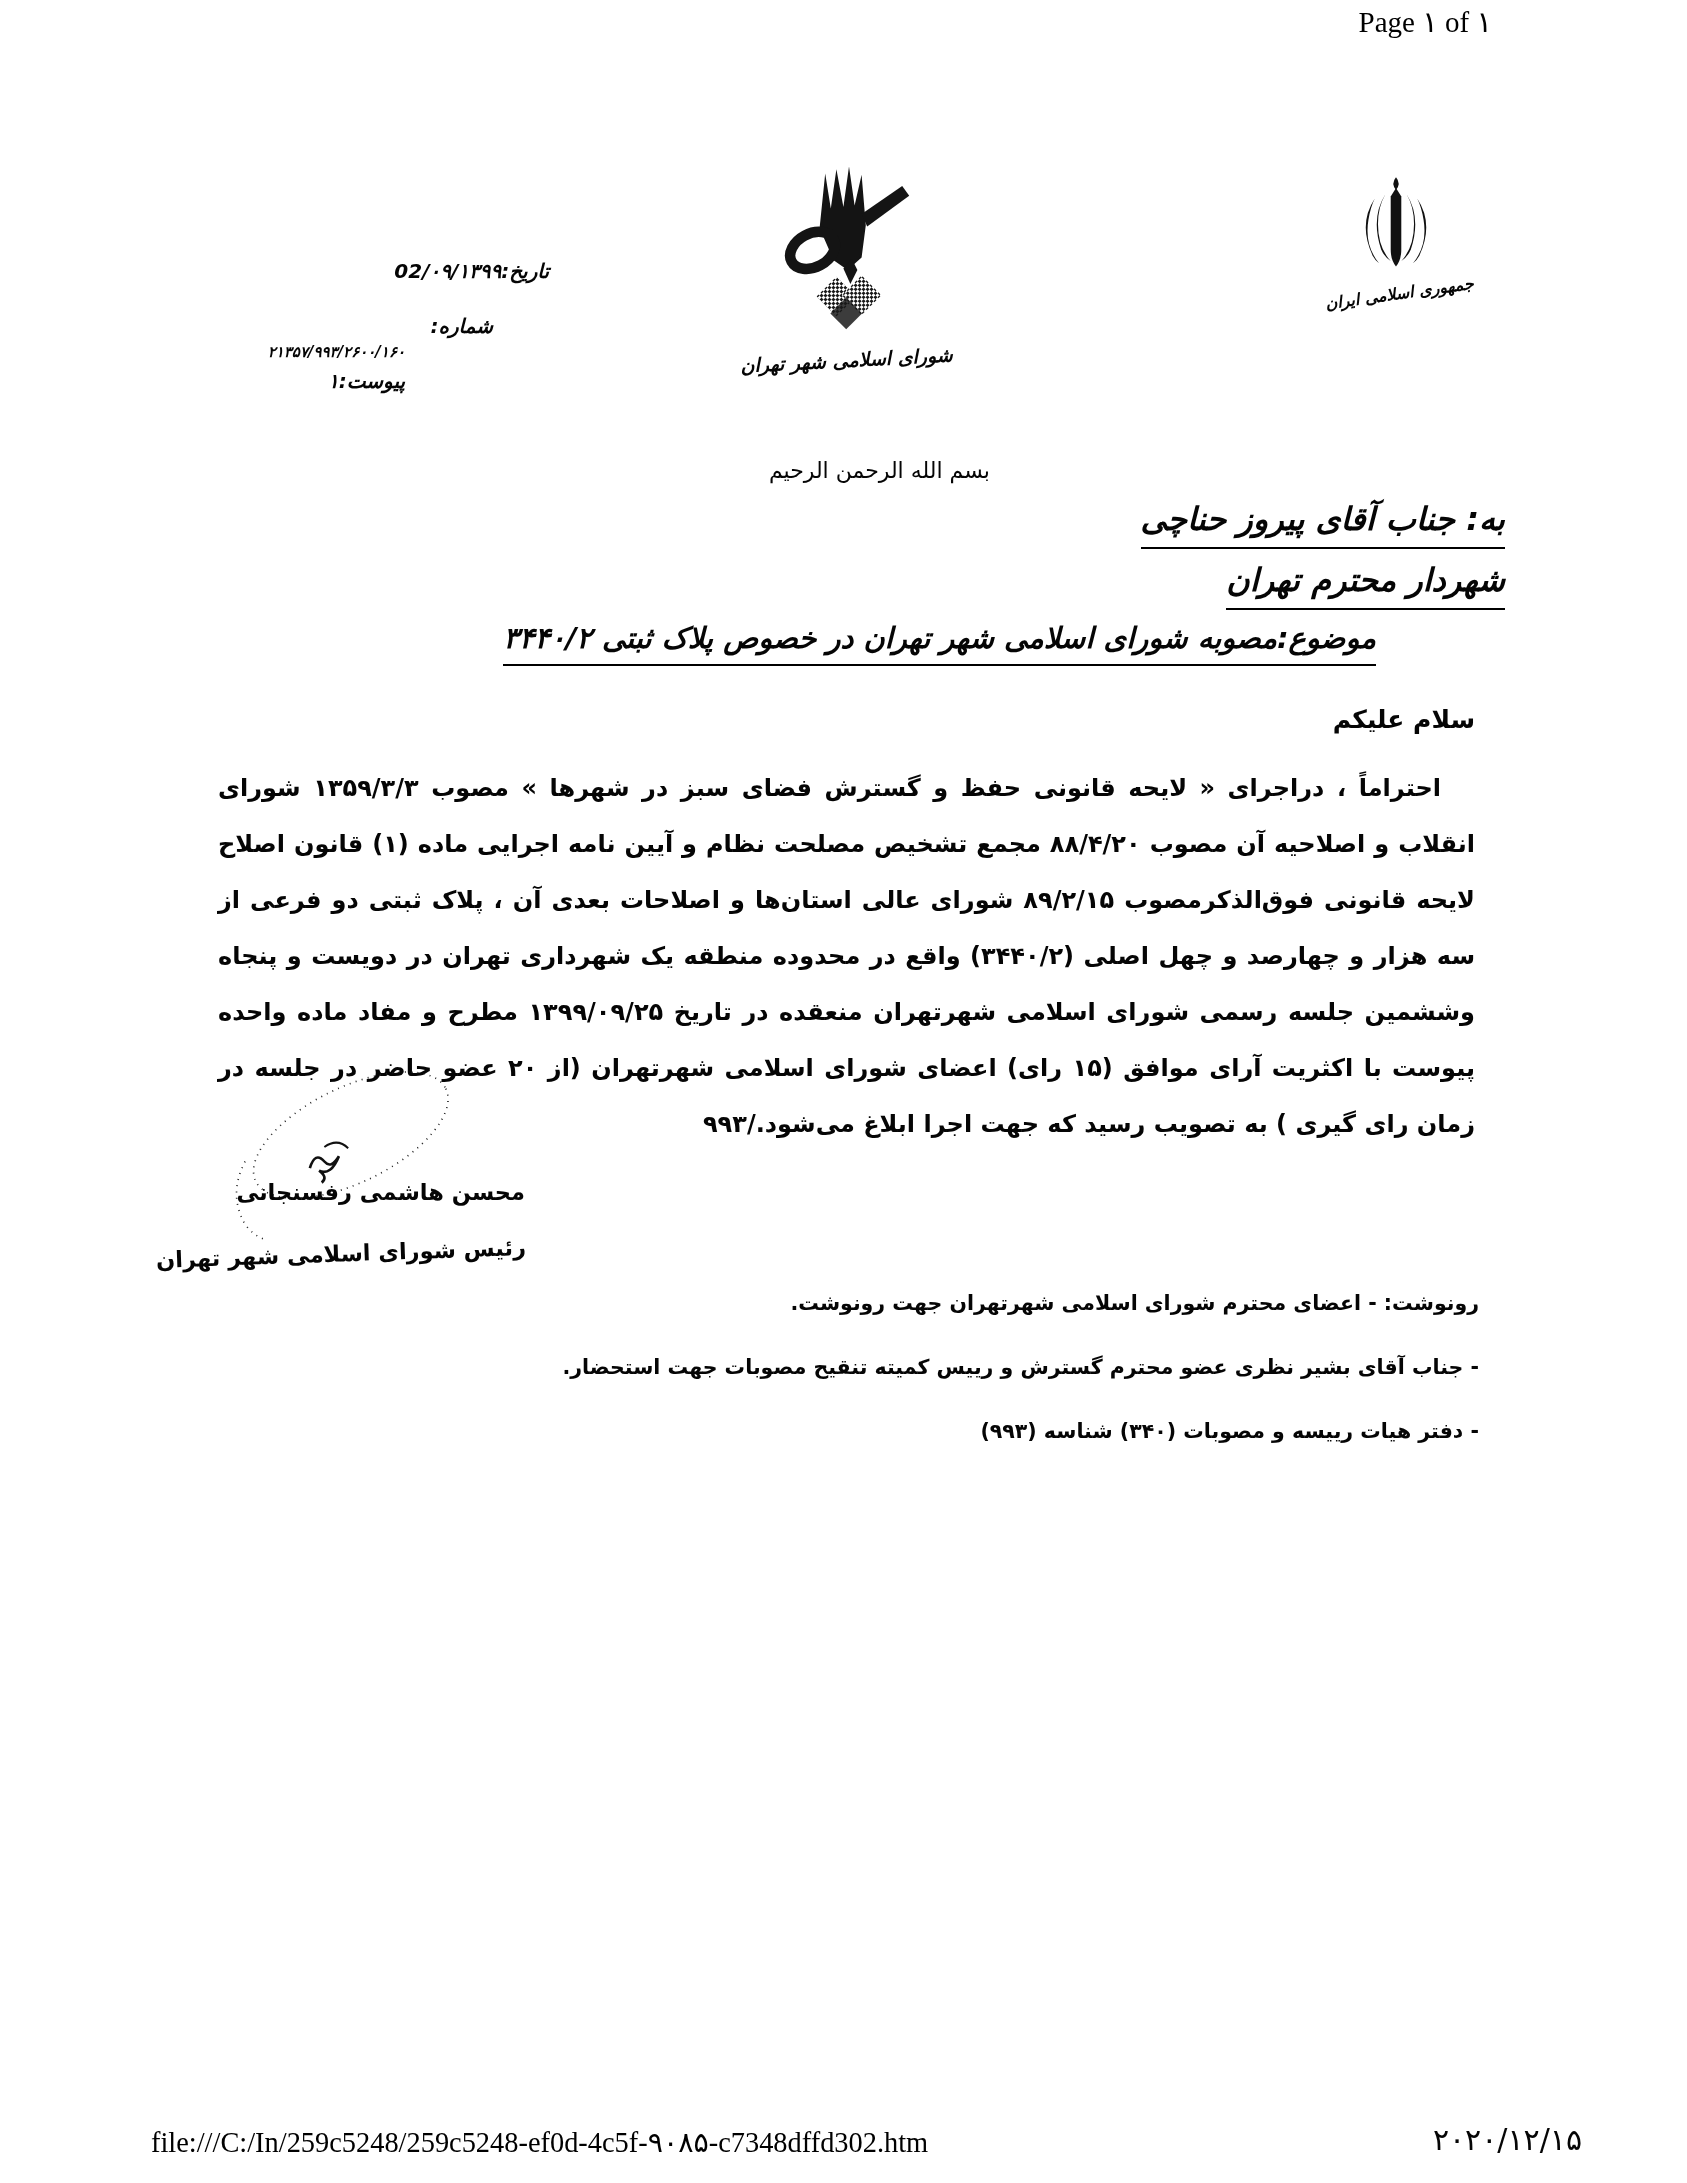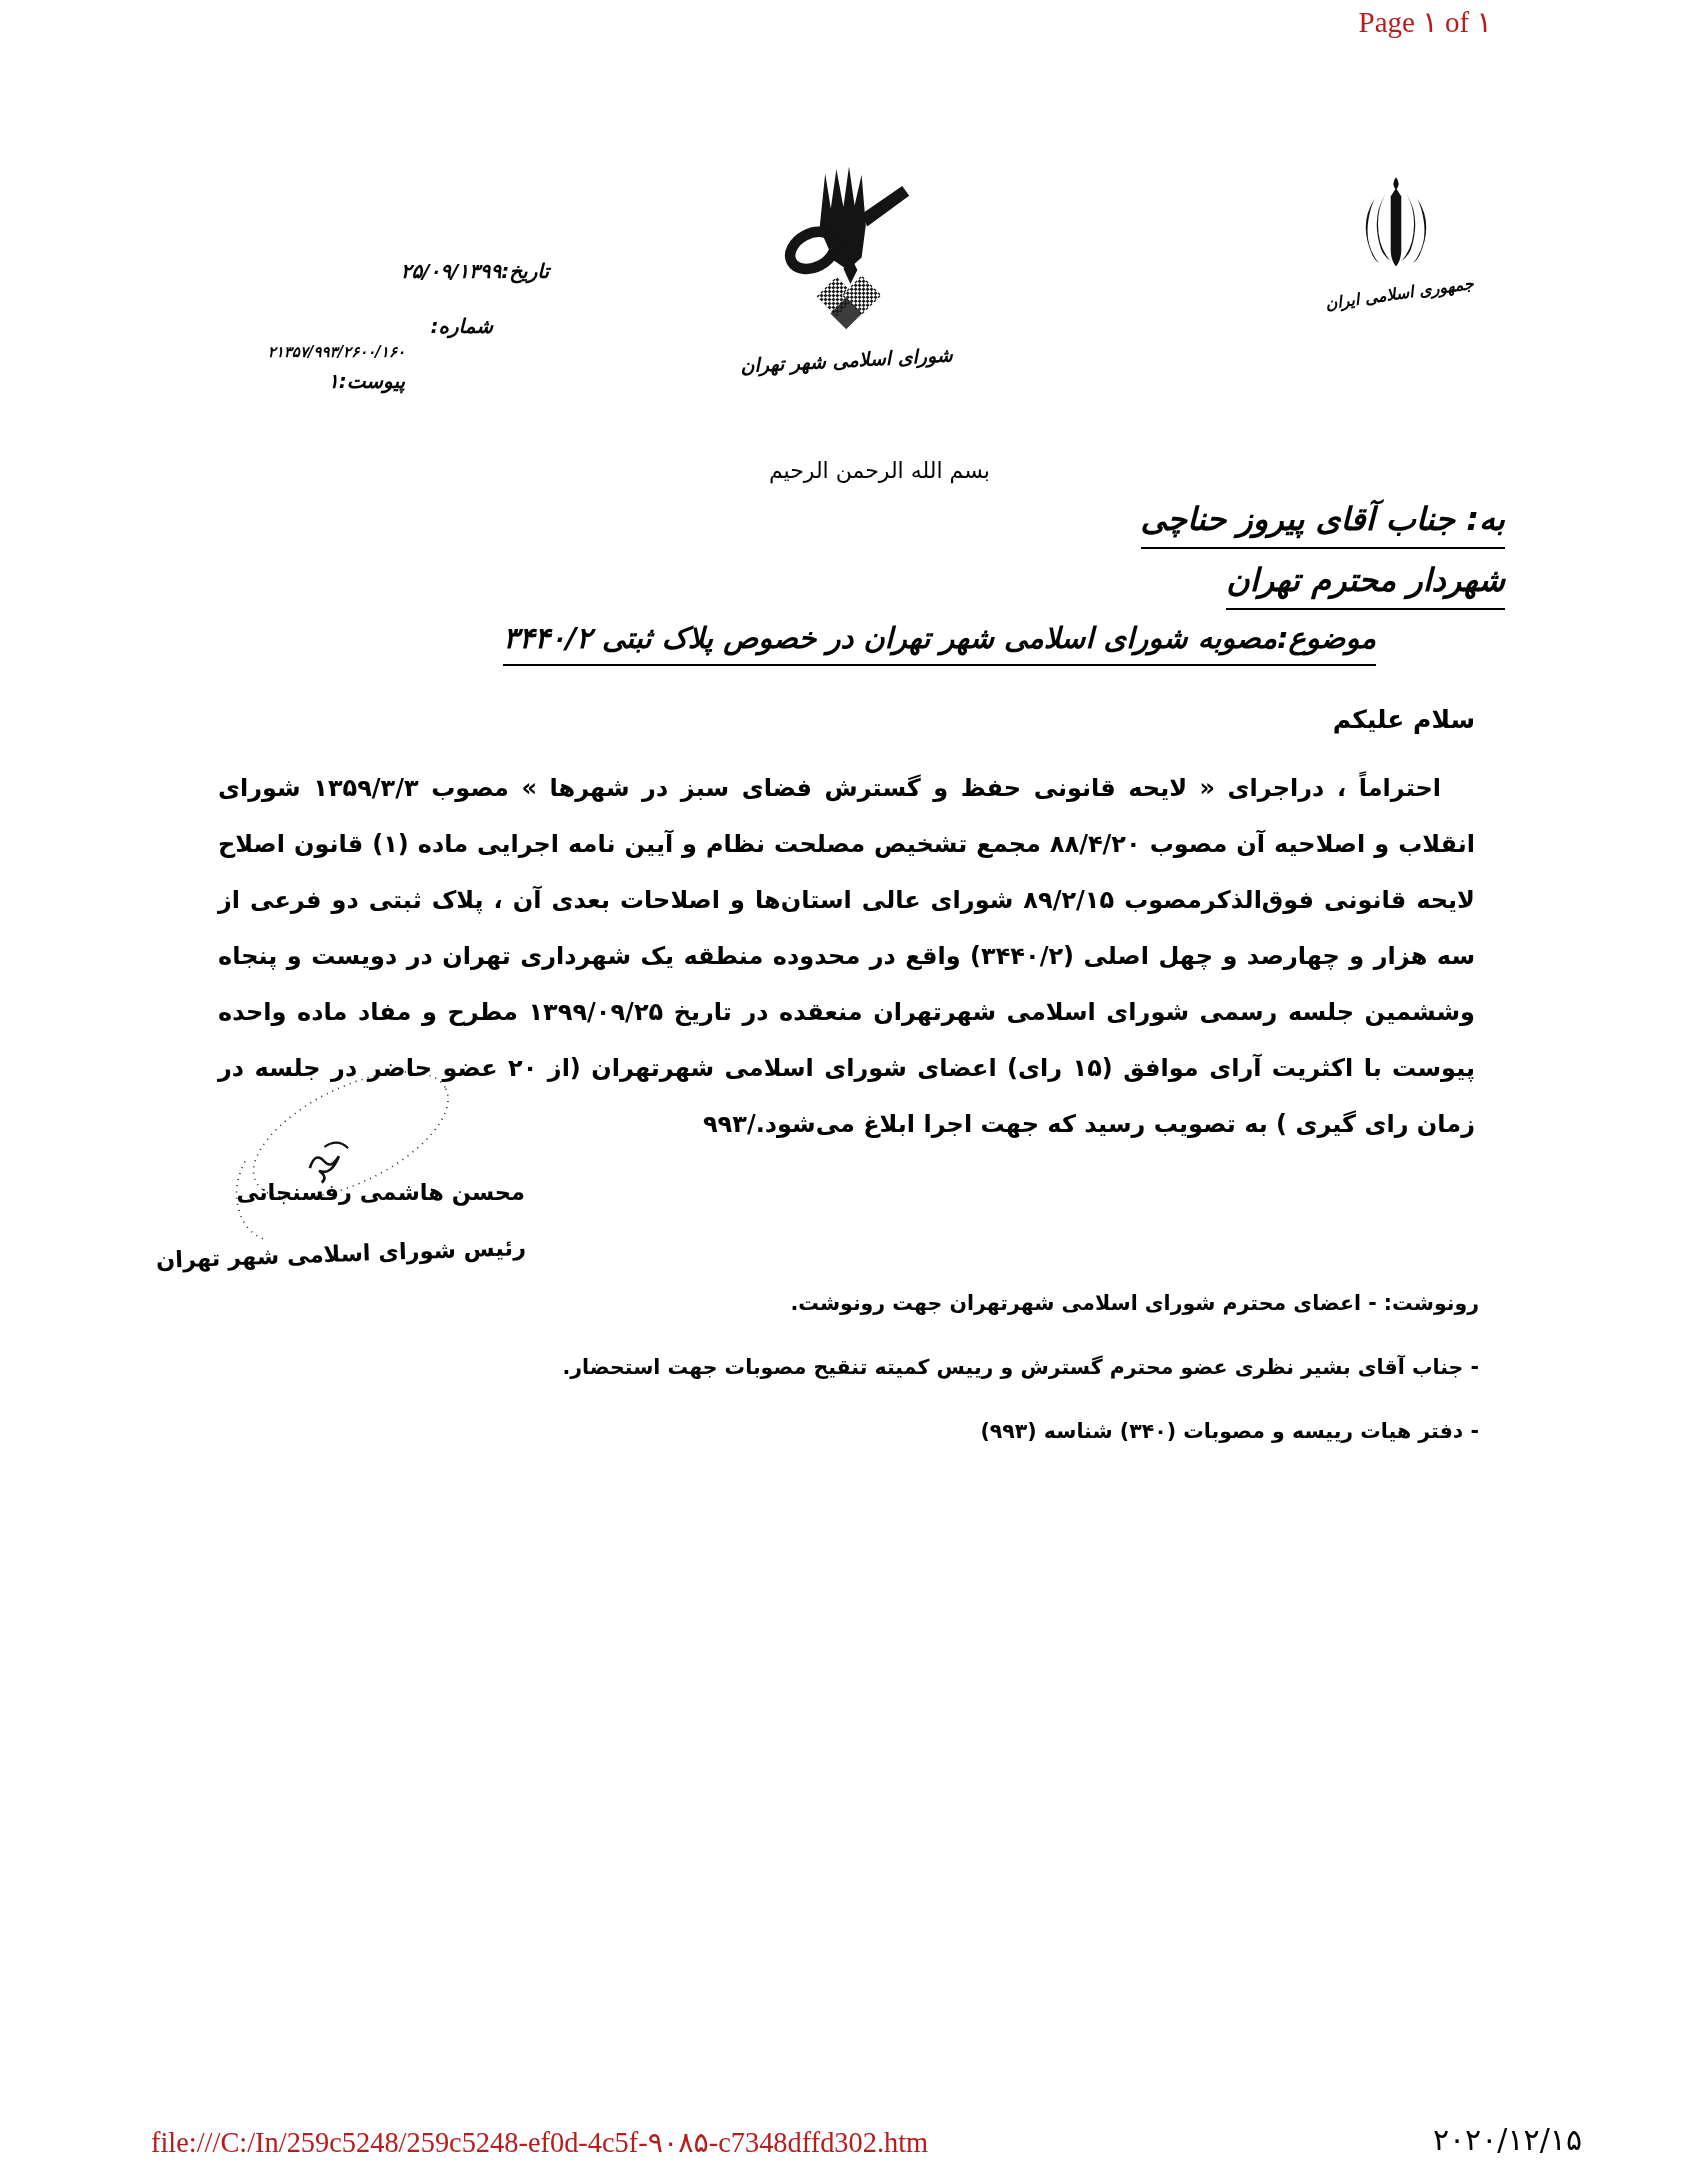--- a/index.html
+++ b/index.html
@@ -2,37 +2,37 @@
 <html style="font-size:10.6px"><head>
 <meta charset="utf-8">
 <style>
   html,body{margin:0;padding:0;}
   body{
     width:1687px;height:2183px;position:relative;background:#ffffff;overflow:hidden;
     font-family:"DejaVu Sans",sans-serif;color:#000;
   }
   .abs{position:absolute;}
   .fa{font-family:"DejaVu Sans",sans-serif;direction:rtl;unicode-bidi:plaintext;color:#050505;white-space:nowrap;}
-  .latin{font-family:"Liberation Serif","DejaVu Sans",serif;direction:ltr;color:#b91c1c;}
+  .latin{font-family:"Liberation Serif","DejaVu Sans",serif;direction:ltr;color:#000000;}
   .bi{font-weight:bold;font-style:italic;}
   .ul{display:inline-block;border-bottom:2.6px solid #000;padding-bottom:9px;}
   .hdr-small{font-size:20px;font-weight:bold;font-style:italic;}
   .body-par{
     direction:rtl;text-align:justify;text-align-last:right;white-space:normal;
     font-size:24px;font-weight:bold;line-height:56px;text-indent:34px;
   }
   .cc-line{margin-bottom:40px;font-size:20.5px;font-weight:bold;text-align:right;}
   .caption{font-style:italic;font-weight:bold;text-align:center;}
 </style>
 </head>
 <body>
 
 <div class="abs latin" style="top:5.3px;right:195px;font-size:29px;">Page ۱ of ۱</div>
 
-<div class="abs fa hdr-small" style="top:259px;right:1138px;">تاریخ:۲۵/۰۹/۱۳۹۹</div>
+<div class="abs fa hdr-small" style="top:259px;right:1138px;">تاریخ:02/۰۹/۱۳۹۹</div>
 <div class="abs fa hdr-small" style="top:314px;right:1194px;">شماره:</div>
 <div class="abs fa hdr-small" style="top:343px;right:1282px;font-size:15px;">۲۱۳۵۷/۹۹۳/۲۶۰۰/۱۶۰</div>
 <div class="abs fa hdr-small" style="top:369px;right:1282px;">پیوست:۱</div>
 
 <div class="abs" style="top:165px;left:773px;width:152px;height:175px;">
   <svg width="152" height="175" viewBox="0 0 200 250" xmlns="http://www.w3.org/2000/svg">
     <defs>
       <pattern id="chk" width="8" height="8" patternUnits="userSpaceOnUse">
         <rect width="8" height="8" fill="#fff"></rect>
         <rect width="4" height="4" fill="#1a1a1a"></rect>

